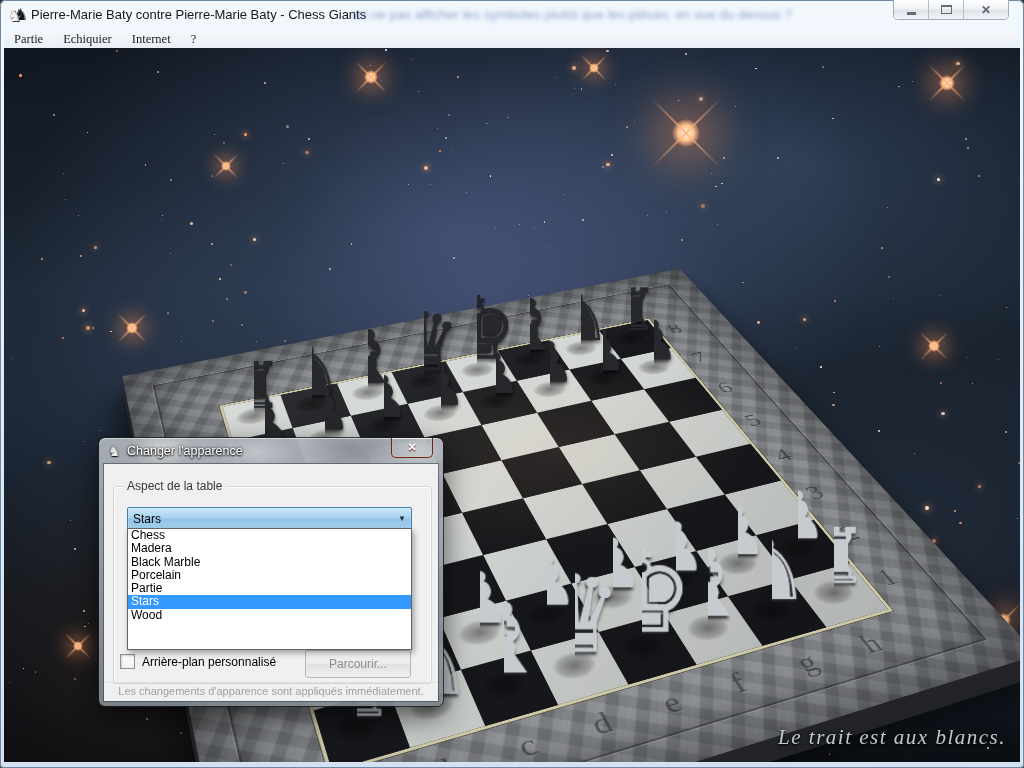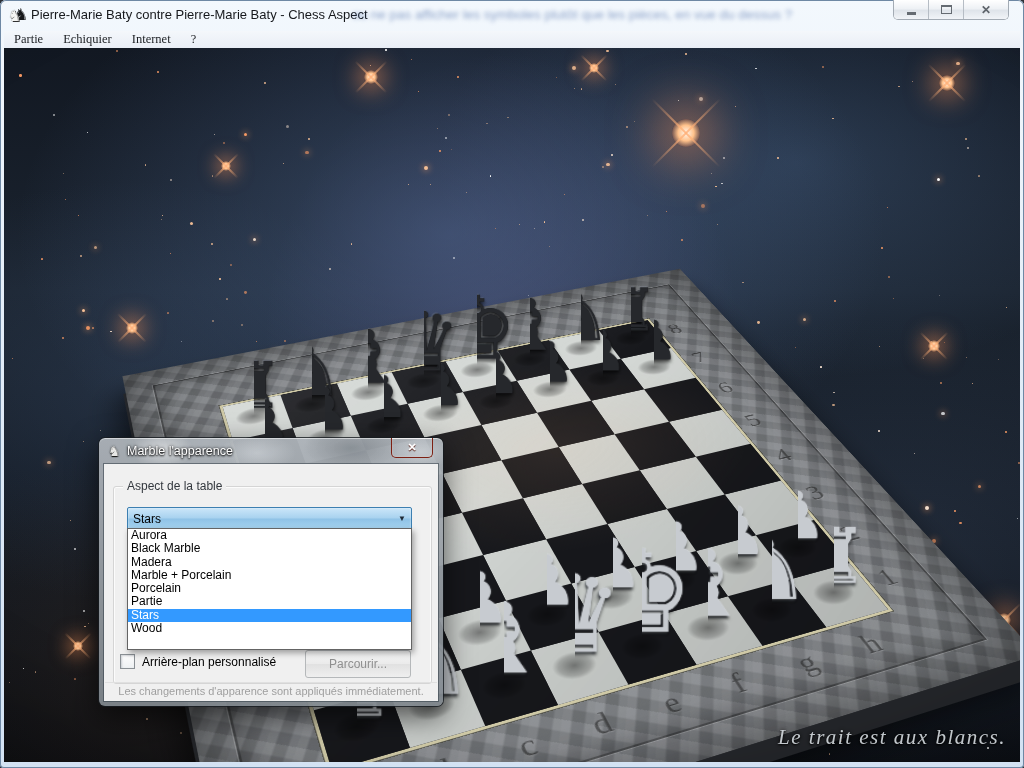--- a/index.html
+++ b/index.html
@@ -121,21 +121,21 @@
 </head>
 <body>
 
 <div class="window">
 
   <div class="titlebar">
     <div class="app-icon">
       <span class="k1">♞</span>
         <span class="k2">♞</span>
     </div>
-    <div class="title-text">Pierre-Marie Baty contre Pierre-Marie Baty - Chess Aspect</div>
+    <div class="title-text">Pierre-Marie Baty contre Pierre-Marie Baty - Chess Giants</div>
     <div class="ghost-text">ou ne pas afficher les symboles plutôt que les pièces, en vue du dessus ?</div>
     <div class="win-controls">
       <div class="win-btn">
           <span class="g-min"></span>
         </div>
       <div class="win-btn">
           <span class="g-max"></span>
         </div>
       <div class="win-btn">
           <span class="g-close">✕</span>
@@ -759,38 +759,37 @@
       </div>
     </div>
 
     <div class="vignette"></div>
     <div class="caption">Le trait est aux blancs.</div>
   </div>
 
   <div class="dialog">
     <div class="dlg-titlebar">
       <span class="dlg-icon">♞</span>
-      <span class="dlg-title">Marble l'apparence</span>
+      <span class="dlg-title">Changer l'apparence</span>
       <div class="dlg-close">
         <span>✕</span>
       </div>
     </div>
     <div class="dlg-body">
       <div class="groupbox">
         <span class="groupbox-label">Aspect de la table</span>
       </div>
       <div class="combobox">
         <span class="val">Stars</span>
         <span class="arrow">▼</span>
       </div>
       <div class="dd-list" id="ddlist">
-          <div class="dd-item">Aurora</div>
+          <div class="dd-item">Chess</div>
+          <div class="dd-item">Madera</div>
           <div class="dd-item">Black Marble</div>
-          <div class="dd-item">Madera</div>
-          <div class="dd-item">Marble + Porcelain</div>
           <div class="dd-item">Porcelain</div>
           <div class="dd-item">Partie</div>
           <div class="dd-item sel">Stars</div>
           <div class="dd-item">Wood</div>
         </div>
       <div class="check-row">
         <span class="checkbox"></span>
         <span class="check-label">Arrière-plan personnalisé</span>
       </div>
       <div class="browse-btn">Parcourir...</div>

